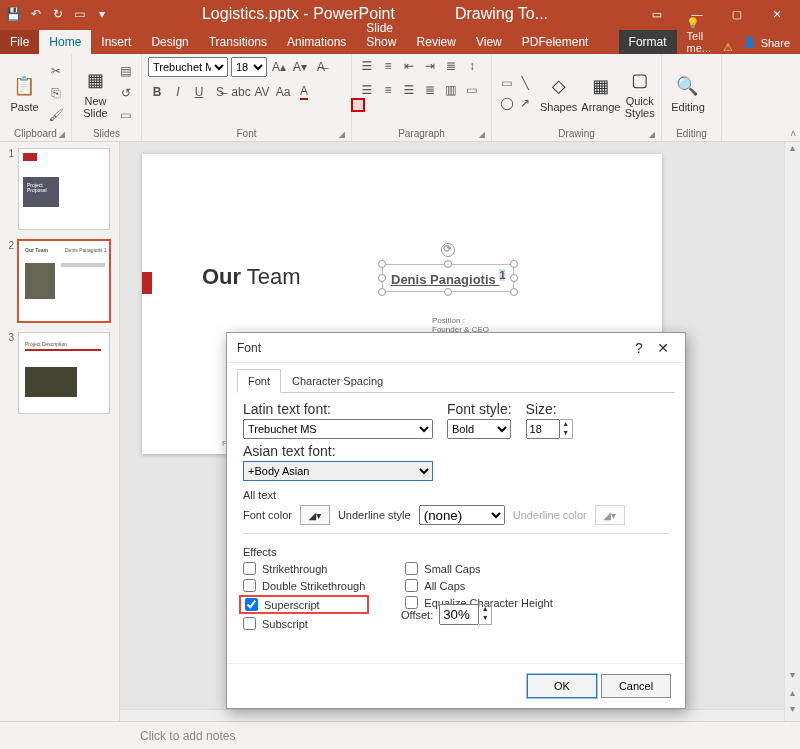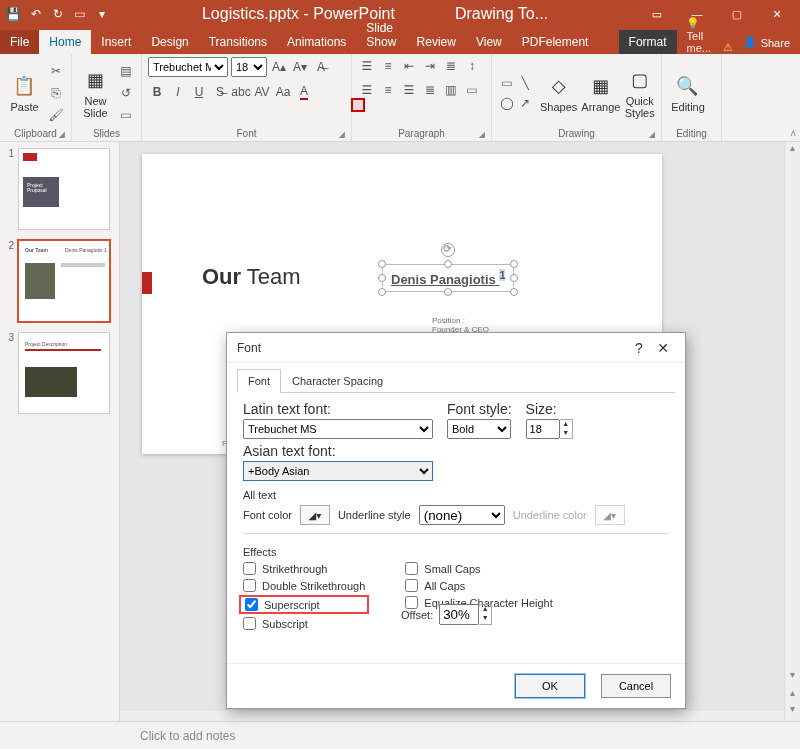--- a/index.html
+++ b/index.html
@@ -82,21 +82,21 @@
   .colorbtn,.ulbtn{width:30px;height:20px;border:1px solid #aaa;display:flex;align-items:center;justify-content:center;font-size:10px;background:#f8f8f8;}
   .ulstyle{width:86px;height:20px;}
   .ulcolor-label{color:#aaa;}
   .effects{border-top:1px solid #ddd;margin-top:8px;padding-top:4px;}
   .eff-grid{display:flex;gap:40px;}
   .eff-col{display:flex;flex-direction:column;gap:4px;}
   .chk{display:flex;align-items:center;gap:6px;}
   .chk input{width:13px;height:13px;margin:0;}
   .super-hl{border:2px solid #ef4444;padding:1px 4px;margin:-1px -4px;}
   .offset-row{display:flex;align-items:center;gap:6px;margin-left:28px;}
-  .dlg-buttons{display:flex;justify-content:flex-end;gap:16px;padding:10px 14px;border-top:1px solid #eee;}
+  .dlg-buttons{display:flex;justify-content:flex-end;gap:4px;padding:10px 14px;border-top:1px solid #eee;}
   .btn{min-width:70px;height:24px;border:1px solid #8a8a8a;background:#f3f3f3;font-size:11px;cursor:pointer;}
   .btn.primary{border:1px solid #2e75b6;outline:1px solid #9cc3e6;}
 
   .rotate-handle{position:absolute;left:50%;top:-22px;transform:translateX(-50%);width:14px;height:14px;border:1px solid #999;border-radius:50%;background:#fff;}
   .rotate-handle::after{content:"⟳";font-size:10px;color:#999;position:absolute;left:1px;top:-1px;}
 </style>
 </head>
 <body>
 
 <div class="titlebar">

